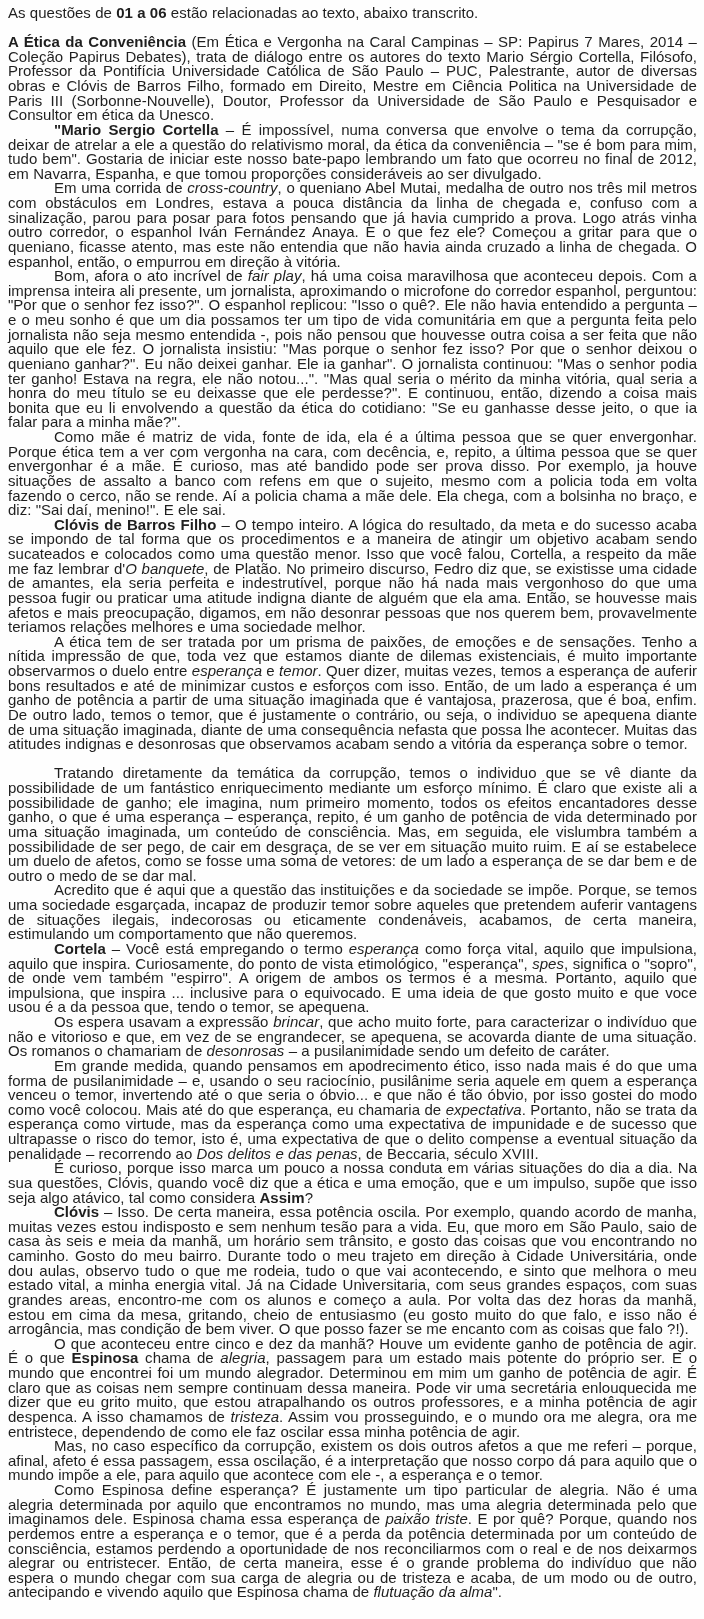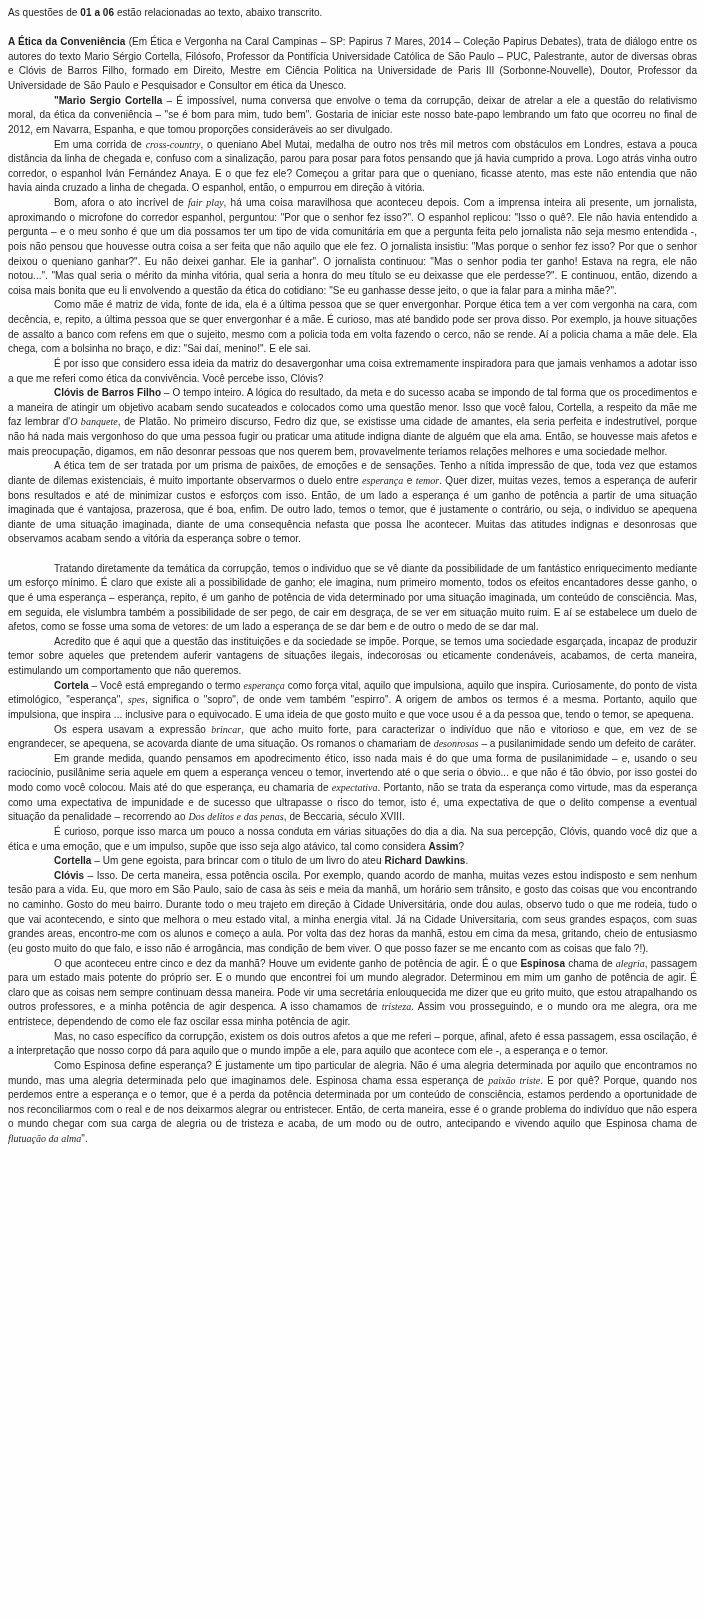--- a/index.html
+++ b/index.html
@@ -24,40 +24,40 @@
   }
   .doc-body {
     position: absolute;
     left: 8px;
     top: 6px;
     width: 689px;
   }
   p.para {
     margin: 0;
     padding: 0;
-    font-size: 10px;
+    font-size: 15px;
     line-height: 14.62px;
     text-align: justify;
     text-justify: inter-word;
     letter-spacing: 0.02px;
     word-spacing: 0.1px;
     color: #1f1f1f;
     -webkit-font-smoothing: none;
   }
   p.para.indent-big {
     text-indent: 46px;
   }
   p.para.noindent {
     text-indent: 0;
   }
   .spacer-line {
     height: 14.62px;
   }
   b, strong { font-weight: bold; }
-  i, em { font-style: italic; font-family: Liberation Serif, serif; }
+  i, em { font-style: italic; }
 </style>
 </head>
 <body>
 
 <div id="page">
   <div class="doc-body">
 
     <p class="para noindent">
       <span>As questões de </span><b>01 a 06</b><span> estão relacionadas ao texto, abaixo transcrito.</span>
     </p>
@@ -66,31 +66,29 @@
 
     <p class="para noindent">
       <b>A Ética da Conveniência</b><span> (Em Ética e Vergonha na Caral Campinas – SP: Papirus 7 Mares, 2014 – Coleção Papirus Debates), trata de diálogo entre os autores do texto Mario Sérgio Cortella, Filósofo, Professor da Pontifícia Universidade Católica de São Paulo – PUC, Palestrante, autor de diversas obras e Clóvis de Barros Filho, formado em Direito, Mestre em Ciência Politica na Universidade de Paris III (Sorbonne-Nouvelle), Doutor, Professor da Universidade de São Paulo e Pesquisador e Consultor em ética da Unesco.</span>
     </p>
 
     <div id="paras-host">
         <p class="para indent-big"><b>"Mario Sergio Cortella</b><span> – É impossível, numa conversa que envolve o tema da corrupção, deixar de atrelar a ele a questão do relativismo moral, da ética da conveniência – "se é bom para mim, tudo bem". Gostaria de iniciar este nosso bate-papo lembrando um fato que ocorreu no final de 2012, em Navarra, Espanha, e que tomou proporções consideráveis ao ser divulgado.</span></p>
         <p class="para indent-big"><span>Em uma corrida de </span><i>cross-country</i><span>, o queniano Abel Mutai, medalha de outro nos três mil metros com obstáculos em Londres, estava a pouca distância da linha de chegada e, confuso com a sinalização, parou para posar para fotos pensando que já havia cumprido a prova. Logo atrás vinha outro corredor, o espanhol Iván Fernández Anaya. E o que fez ele? Começou a gritar para que o queniano, ficasse atento, mas este não entendia que não havia ainda cruzado a linha de chegada. O espanhol, então, o empurrou em direção à vitória.</span></p>
         <p class="para indent-big"><span>Bom, afora o ato incrível de </span><i>fair play</i><span>, há uma coisa maravilhosa que aconteceu depois. Com a imprensa inteira ali presente, um jornalista, aproximando o microfone do corredor espanhol, perguntou: "Por que o senhor fez isso?". O espanhol replicou: "Isso o quê?. Ele não havia entendido a pergunta – e o meu sonho é que um dia possamos ter um tipo de vida comunitária em que a pergunta feita pelo jornalista não seja mesmo entendida -, pois não pensou que houvesse outra coisa a ser feita que não aquilo que ele fez. O jornalista insistiu: "Mas porque o senhor fez isso? Por que o senhor deixou o queniano ganhar?". Eu não deixei ganhar. Ele ia ganhar". O jornalista continuou: "Mas o senhor podia ter ganho! Estava na regra, ele não notou...". "Mas qual seria o mérito da minha vitória, qual seria a honra do meu título se eu deixasse que ele perdesse?". E continuou, então, dizendo a coisa mais bonita que eu li envolvendo a questão da ética do cotidiano: "Se eu ganhasse desse jeito, o que ia falar para a minha mãe?".</span></p>
         <p class="para indent-big"><span>Como mãe é matriz de vida, fonte de ida, ela é a última pessoa que se quer envergonhar. Porque ética tem a ver com vergonha na cara, com decência, e, repito, a última pessoa que se quer envergonhar é a mãe. É curioso, mas até bandido pode ser prova disso. Por exemplo, ja houve situações de assalto a banco com refens em que o sujeito, mesmo com a policia toda em volta fazendo o cerco, não se rende. Aí a policia chama a mãe dele. Ela chega, com a bolsinha no braço, e diz: "Sai daí, menino!". E ele sai.</span></p>
-        <p class="para indent-big"><span>É por isso que considero essa ideia da matriz do desavergonhar uma coisa extremamente inspiradora para que jamais venhamos a adotar isso a que me referi como ética da convivência. Você percebe isso, Clóvis?</span></p>
         <p class="para indent-big"><b>Clóvis de Barros Filho</b><span> – O tempo inteiro. A lógica do resultado, da meta e do sucesso acaba se impondo de tal forma que os procedimentos e a maneira de atingir um objetivo acabam sendo sucateados e colocados como uma questão menor. Isso que você falou, Cortella, a respeito da mãe me faz lembrar d'</span><i>O banquete</i><span>, de Platão. No primeiro discurso, Fedro diz que, se existisse uma cidade de amantes, ela seria perfeita e indestrutível, porque não há nada mais vergonhoso do que uma pessoa fugir ou praticar uma atitude indigna diante de alguém que ela ama. Então, se houvesse mais afetos e mais preocupação, digamos, em não desonrar pessoas que nos querem bem, provavelmente teriamos relações melhores e uma sociedade melhor.</span></p>
         <p class="para indent-big"><span>A ética tem de ser tratada por um prisma de paixões, de emoções e de sensações. Tenho a nítida impressão de que, toda vez que estamos diante de dilemas existenciais, é muito importante observarmos o duelo entre </span><i>esperança</i><span> e </span><i>temor</i><span>. Quer dizer, muitas vezes, temos a esperança de auferir bons resultados e até de minimizar custos e esforços com isso. Então, de um lado a esperança é um ganho de potência a partir de uma situação imaginada que é vantajosa, prazerosa, que é boa, enfim. De outro lado, temos o temor, que é justamente o contrário, ou seja, o individuo se apequena diante de uma situação imaginada, diante de uma consequência nefasta que possa lhe acontecer. Muitas das atitudes indignas e desonrosas que observamos acabam sendo a vitória da esperança sobre o temor.</span></p>
         <div class="spacer-line"></div>
         <p class="para indent-big"><span>Tratando diretamente da temática da corrupção, temos o individuo que se vê diante da possibilidade de um fantástico enriquecimento mediante um esforço mínimo. É claro que existe ali a possibilidade de ganho; ele imagina, num primeiro momento, todos os efeitos encantadores desse ganho, o que é uma esperança – esperança, repito, é um ganho de potência de vida determinado por uma situação imaginada, um conteúdo de consciência. Mas, em seguida, ele vislumbra também a possibilidade de ser pego, de cair em desgraça, de se ver em situação muito ruim. E aí se estabelece um duelo de afetos, como se fosse uma soma de vetores: de um lado a esperança de se dar bem e de outro o medo de se dar mal.</span></p>
         <p class="para indent-big"><span>Acredito que é aqui que a questão das instituições e da sociedade se impõe. Porque, se temos uma sociedade esgarçada, incapaz de produzir temor sobre aqueles que pretendem auferir vantagens de situações ilegais, indecorosas ou eticamente condenáveis, acabamos, de certa maneira, estimulando um comportamento que não queremos.</span></p>
         <p class="para indent-big"><b>Cortela</b><span> – Você está empregando o termo </span><i>esperança</i><span> como força vital, aquilo que impulsiona, aquilo que inspira. Curiosamente, do ponto de vista etimológico, "esperança", </span><i>spes</i><span>, significa o "sopro", de onde vem também "espirro". A origem de ambos os termos é a mesma. Portanto, aquilo que impulsiona, que inspira ... inclusive para o equivocado. E uma ideia de que gosto muito e que voce usou é a da pessoa que, tendo o temor, se apequena.</span></p>
         <p class="para indent-big"><span>Os espera usavam a expressão </span><i>brincar</i><span>, que acho muito forte, para caracterizar o indivíduo que não e vitorioso e que, em vez de se engrandecer, se apequena, se acovarda diante de uma situação. Os romanos o chamariam de </span><i>desonrosas</i><span> – a pusilanimidade sendo um defeito de caráter.</span></p>
         <p class="para indent-big"><span>Em grande medida, quando pensamos em apodrecimento ético, isso nada mais é do que uma forma de pusilanimidade – e, usando o seu raciocínio, pusilânime seria aquele em quem a esperança venceu o temor, invertendo até o que seria o óbvio... e que não é tão óbvio, por isso gostei do modo como você colocou. Mais até do que esperança, eu chamaria de </span><i>expectativa</i><span>. Portanto, não se trata da esperança como virtude, mas da esperança como uma expectativa de impunidade e de sucesso que ultrapasse o risco do temor, isto é, uma expectativa de que o delito compense a eventual situação da penalidade – recorrendo ao </span><i>Dos delitos e das penas</i><span>, de Beccaria, século XVIII.</span></p>
-        <p class="para indent-big"><span>É curioso, porque isso marca um pouco a nossa conduta em várias situações do dia a dia. Na sua percepção, Clóvis, quando você diz que a ética e uma emoção, que e um impulso, supõe que isso seja algo atávico, tal como considera </span><b>Assim</b><span>?</span></p>
-        <p class="para indent-big"><b>Cortella</b><span> – Um gene egoista, para brincar com o titulo de um livro do ateu </span><b>Richard Dawkins</b><span>.</span></p>
+        <p class="para indent-big"><span>É curioso, porque isso marca um pouco a nossa conduta em várias situações do dia a dia. Na sua questões, Clóvis, quando você diz que a ética e uma emoção, que e um impulso, supõe que isso seja algo atávico, tal como considera </span><b>Assim</b><span>?</span></p>
         <p class="para indent-big"><b>Clóvis</b><span> – Isso. De certa maneira, essa potência oscila. Por exemplo, quando acordo de manha, muitas vezes estou indisposto e sem nenhum tesão para a vida. Eu, que moro em São Paulo, saio de casa às seis e meia da manhã, um horário sem trânsito, e gosto das coisas que vou encontrando no caminho. Gosto do meu bairro. Durante todo o meu trajeto em direção à Cidade Universitária, onde dou aulas, observo tudo o que me rodeia, tudo o que vai acontecendo, e sinto que melhora o meu estado vital, a minha energia vital. Já na Cidade Universitaria, com seus grandes espaços, com suas grandes areas, encontro-me com os alunos e começo a aula. Por volta das dez horas da manhã, estou em cima da mesa, gritando, cheio de entusiasmo (eu gosto muito do que falo, e isso não é arrogância, mas condição de bem viver. O que posso fazer se me encanto com as coisas que falo ?!).</span></p>
         <p class="para indent-big"><span>O que aconteceu entre cinco e dez da manhã? Houve um evidente ganho de potência de agir. É o que </span><b>Espinosa</b><span> chama de </span><i>alegria</i><span>, passagem para um estado mais potente do próprio ser. E o mundo que encontrei foi um mundo alegrador. Determinou em mim um ganho de potência de agir. É claro que as coisas nem sempre continuam dessa maneira. Pode vir uma secretária enlouquecida me dizer que eu grito muito, que estou atrapalhando os outros professores, e a minha potência de agir despenca. A isso chamamos de </span><i>tristeza</i><span>. Assim vou prosseguindo, e o mundo ora me alegra, ora me entristece, dependendo de como ele faz oscilar essa minha potência de agir.</span></p>
         <p class="para indent-big"><span>Mas, no caso específico da corrupção, existem os dois outros afetos a que me referi – porque, afinal, afeto é essa passagem, essa oscilação, é a interpretação que nosso corpo dá para aquilo que o mundo impõe a ele, para aquilo que acontece com ele -, a esperança e o temor.</span></p>
         <p class="para indent-big"><span>Como Espinosa define esperança? É justamente um tipo particular de alegria. Não é uma alegria determinada por aquilo que encontramos no mundo, mas uma alegria determinada pelo que imaginamos dele. Espinosa chama essa esperança de </span><i>paixão triste</i><span>. E por quê? Porque, quando nos perdemos entre a esperança e o temor, que é a perda da potência determinada por um conteúdo de consciência, estamos perdendo a oportunidade de nos reconciliarmos com o real e de nos deixarmos alegrar ou entristecer. Então, de certa maneira, esse é o grande problema do indivíduo que não espera o mundo chegar com sua carga de alegria ou de tristeza e acaba, de um modo ou de outro, antecipando e vivendo aquilo que Espinosa chama de </span><i>flutuação da alma</i><span>".</span></p>
       </div>
 
   </div>
 </div>
 
 </body></html>

